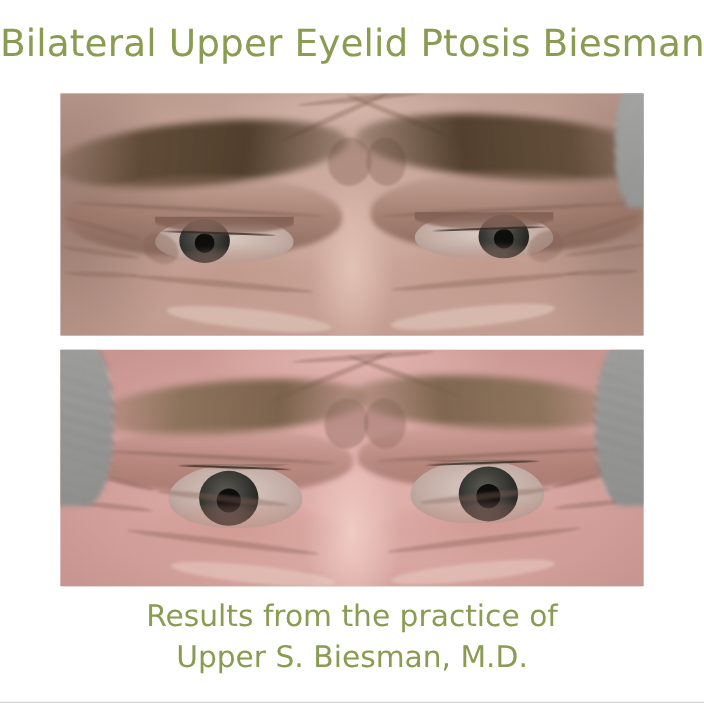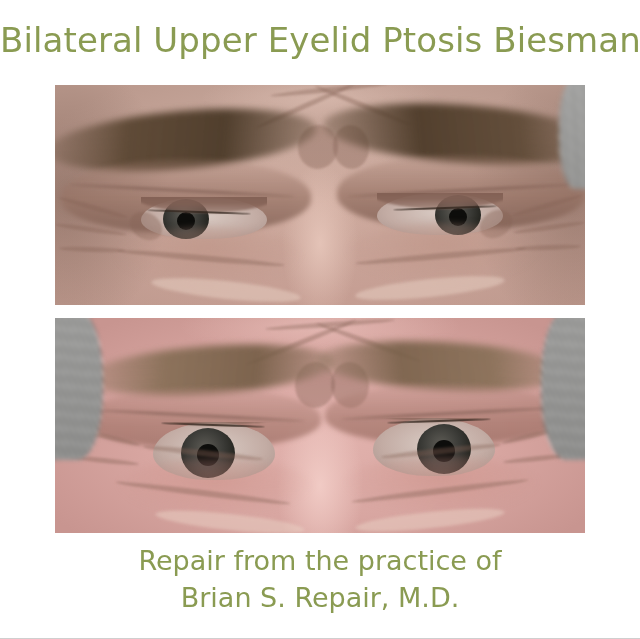--- a/index.html
+++ b/index.html
@@ -339,17 +339,17 @@
     <div class="wr" style="left:448px; top:138px; width:70px; height:5px; transform:rotate(-6deg);"></div>
 
     <div class="wr-lite" style="left:100px; top:196px; width:150px; height:16px; transform:rotate(6deg);"></div>
     <div class="wr-lite" style="left:300px; top:194px; width:150px; height:16px; transform:rotate(-6deg);"></div>
 
     <div class="after-hair" style="left:-8px;  top:-8px; width:56px; height:150px; border-radius:0 45% 45% 0;"></div>
     <div class="after-hair" style="left:486px; top:-8px; width:56px; height:150px; border-radius:45% 0 0 45%;"></div>
   </div>
 
   <div class="caption">
-    <div>Repair from the practice of</div>
-    <div>Brian S. Repair, M.D.</div>
+    <div>Results from the practice of</div>
+    <div>Upper S. Biesman, M.D.</div>
   </div>
 
 </div>
 
 </body></html>

